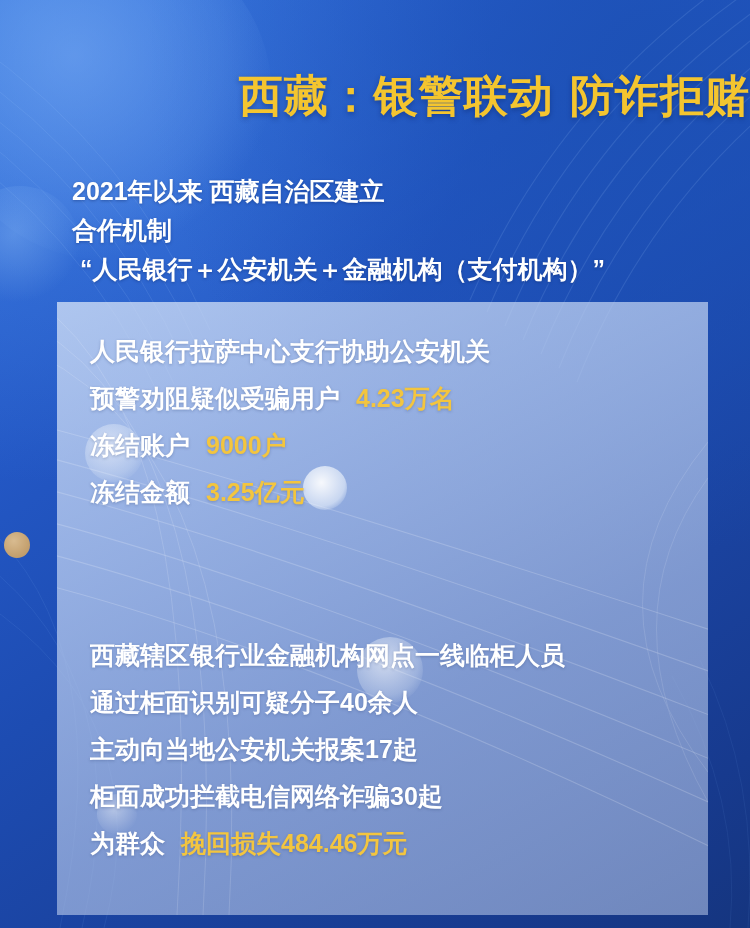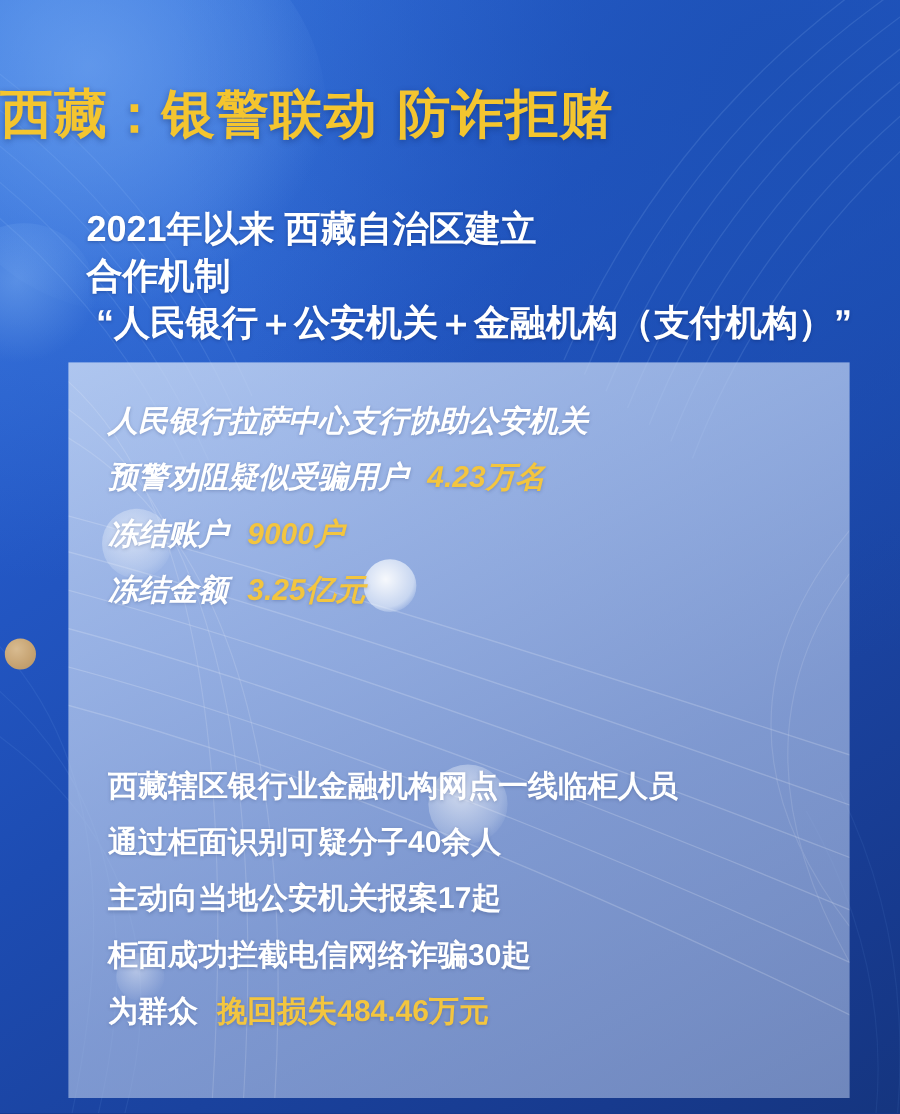--- a/index.html
+++ b/index.html
@@ -34,32 +34,32 @@
     pointer-events:none;
   }
   .dot-gold{
     position:absolute;left:4px;top:532px;width:26px;height:26px;border-radius:50%;
     background:radial-gradient(circle at 38% 34%, #e8c48c 0%, #d4a96a 60%, #c09a60 100%);
     opacity:.92;pointer-events:none;
   }
 
   
   .title{
-    position:absolute;left:0;right:0;top:68px;text-align:left;
+    position:absolute;left:0;right:0;top:68px;text-align:right;
     font-size:44px;line-height:1.28;font-weight:900;letter-spacing:1px;
     color:#f4c52f;
     font-family:"DejaVu Sans","Liberation Sans",sans-serif;
     text-shadow:0 2px 5px rgba(8,30,90,.40);
     white-space:nowrap;
   }
 
   
   .subtitle{
     position:absolute;left:72px;top:172px;width:640px;
-    color:#ffffff;font-weight:700;font-size:30px;line-height:39px;
+    color:#ffffff;font-weight:700;font-size:25px;line-height:39px;
     text-shadow:0 1px 3px rgba(6,26,80,.35);
   }
   .subtitle .ln{display:block;white-space:nowrap;}
   .subtitle .ln.indent{padding-left:8px;}
 
   
   .card{
     position:absolute;left:57px;top:302px;width:651px;height:613px;
     background:linear-gradient(155deg, rgba(214,227,248,.76) 0%, rgba(196,213,243,.72) 28%, rgba(174,193,231,.68) 62%, rgba(158,177,218,.66) 100%);
     overflow:hidden;
@@ -67,21 +67,21 @@
   .card-deco{position:absolute;inset:0;pointer-events:none;}
   .card-deco svg{display:block;width:100%;height:100%;opacity:.55;}
   .cc{position:absolute;border-radius:50%;pointer-events:none;}
   .cc1{left:246px;top:164px;width:44px;height:44px;background:radial-gradient(circle at 42% 38%, rgba(255,255,255,.92) 0%, rgba(245,250,255,.55) 62%, rgba(240,248,255,0) 82%);}
   .cc2{left:28px;top:122px;width:58px;height:58px;background:radial-gradient(circle at 42% 38%, rgba(255,255,255,.55) 0%, rgba(248,252,255,.22) 60%, rgba(248,252,255,0) 80%);}
   .cc3{left:300px;top:335px;width:66px;height:66px;background:radial-gradient(circle at 42% 38%, rgba(255,255,255,.60) 0%, rgba(248,252,255,.24) 60%, rgba(248,252,255,0) 80%);}
   .cc4{left:40px;top:492px;width:40px;height:40px;background:radial-gradient(circle at 42% 38%, rgba(255,255,255,.40) 0%, rgba(248,252,255,0) 76%);}
 
   
   .block{position:absolute;left:33px;width:600px;}
-  .block-one{top:26px;font-style:italic;}
+  .block-one{top:26px;}
   .block-two{top:330px;}
   .line{
     display:block;white-space:nowrap;
     color:#ffffff;font-weight:700;font-size:25px;line-height:47px;
     text-shadow:0 1px 3px rgba(40,60,110,.30);
   }
   .hl{color:#f3c53f;margin-left:16px;}
 </style>
 </head>
 <body>

